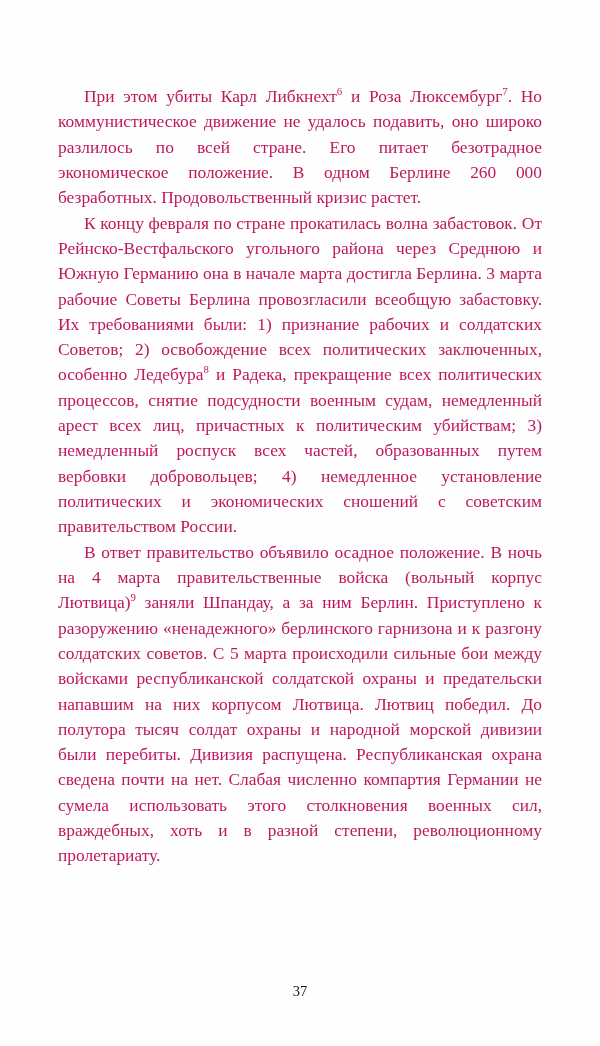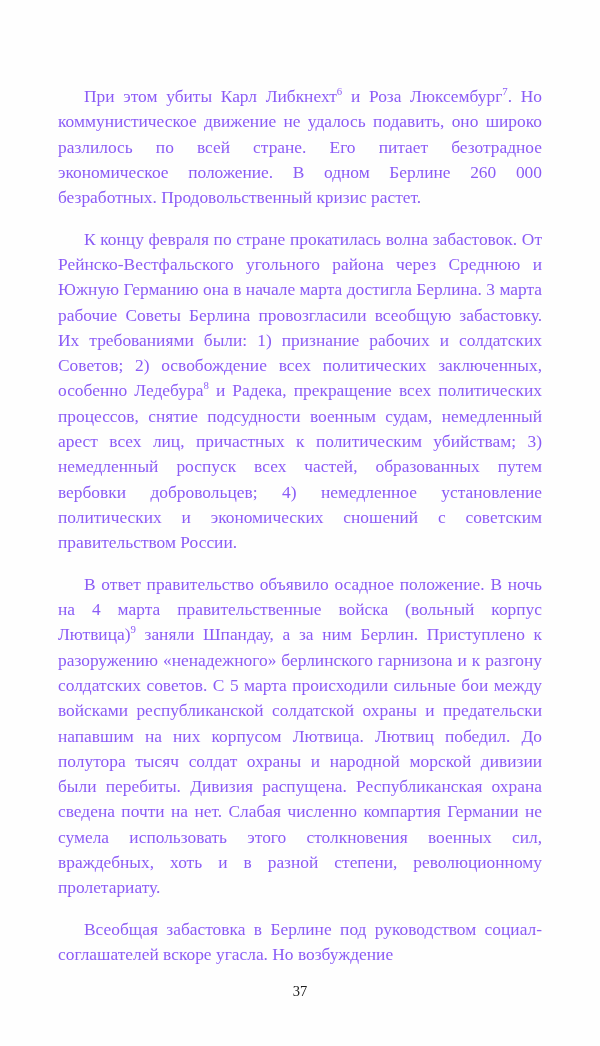--- a/index.html
+++ b/index.html
@@ -21,30 +21,30 @@
     height: 1046px;
     padding: 84px 58px 0 58px;
     background: #fefefe;
     position: relative;
   }
   .body-text {
     font-size: 17.4px;
     line-height: 1.455;
     text-align: justify;
     text-justify: inter-word;
-    color: #8b5cf6;
+    color: #be185d;
     -webkit-font-smoothing: antialiased;
   }
   .para {
     margin: 0;
     text-indent: 26px;
     hyphens: manual;
   }
   .para + .para {
-    margin-top: 16px;
+    margin-top: 0;
   }
   sup {
     font-size: 0.62em;
     vertical-align: super;
     line-height: 0;
   }
   .page-number {
     position: absolute;
     left: 0;
     right: 0;
@@ -60,18 +60,17 @@
 
 <div class="page">
   <div class="body-text">
 
     <p class="para">При этом убиты Карл Либкнехт<sup>6</sup> и Роза Люксембург<sup>7</sup>. Но коммунистическое движение не удалось подавить, оно широко разлилось по всей стране. Его питает безотрадное экономическое положение. В одном Берлине 260&nbsp;000 безработных. Продовольственный кризис растет.</p>
 
     <p class="para">К концу февраля по стране прокатилась волна забастовок. От Рейнско-Вестфальского угольного района через Среднюю и Южную Германию она в начале марта достигла Берлина. 3 марта рабочие Советы Берлина провозгласили всеобщую забастовку. Их требованиями были: 1) признание рабочих и солдатских Советов; 2) освобождение всех политических заключенных, особенно Ледебура<sup>8</sup> и Радека, прекращение всех политических процессов, снятие подсудности военным судам, немедленный арест всех лиц, причастных к политическим убийствам; 3) немедленный роспуск всех частей, образованных путем вербовки добровольцев; 4) немедленное установление политических и экономических сношений с советским правительством России.</p>
 
     <p class="para">В ответ правительство объявило осадное положение. В ночь на 4 марта правительственные войска (вольный корпус Лютвица)<sup>9</sup> заняли Шпандау, а за ним Берлин. Приступлено к разоружению «ненадежного» берлинского гарнизона и к разгону солдатских советов. С 5 марта происходили сильные бои между войсками республиканской солдатской охраны и предательски напавшим на них корпусом Лютвица. Лютвиц победил. До полутора тысяч солдат охраны и народной морской дивизии были перебиты. Дивизия распущена. Республиканская охрана сведена почти на нет. Слабая численно компартия Германии не сумела использовать этого столкновения военных сил, враждебных, хоть и в разной степени, революционному пролетариату.</p>
 
-    <p class="para">Всеобщая забастовка в Берлине под руководством социал-соглашателей вскоре угасла. Но возбуждение</p>
 
   </div>
 
   <div class="page-number">37</div>
 </div>
 
 </body></html>

